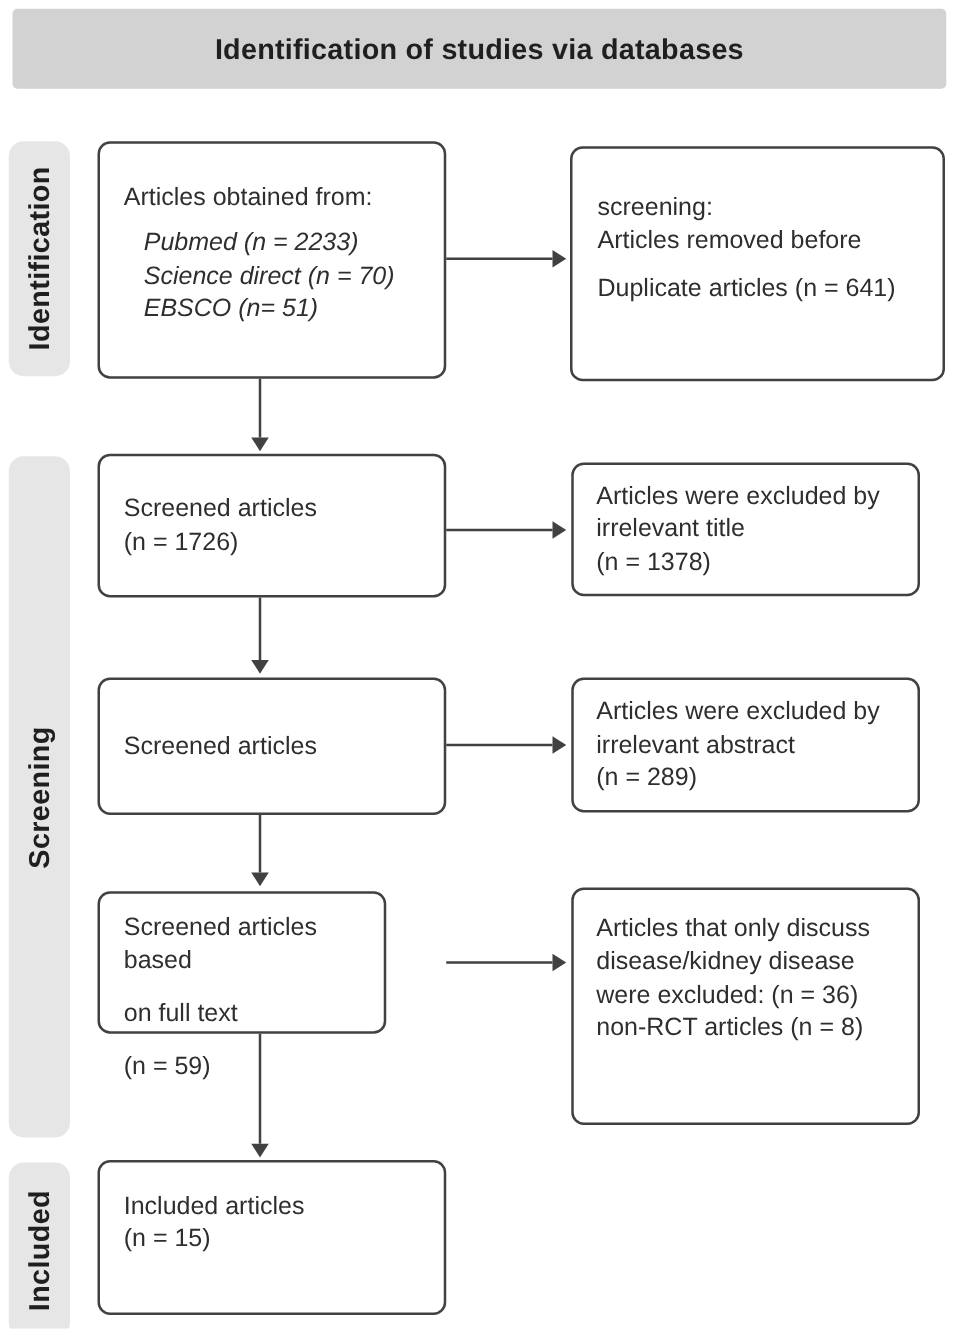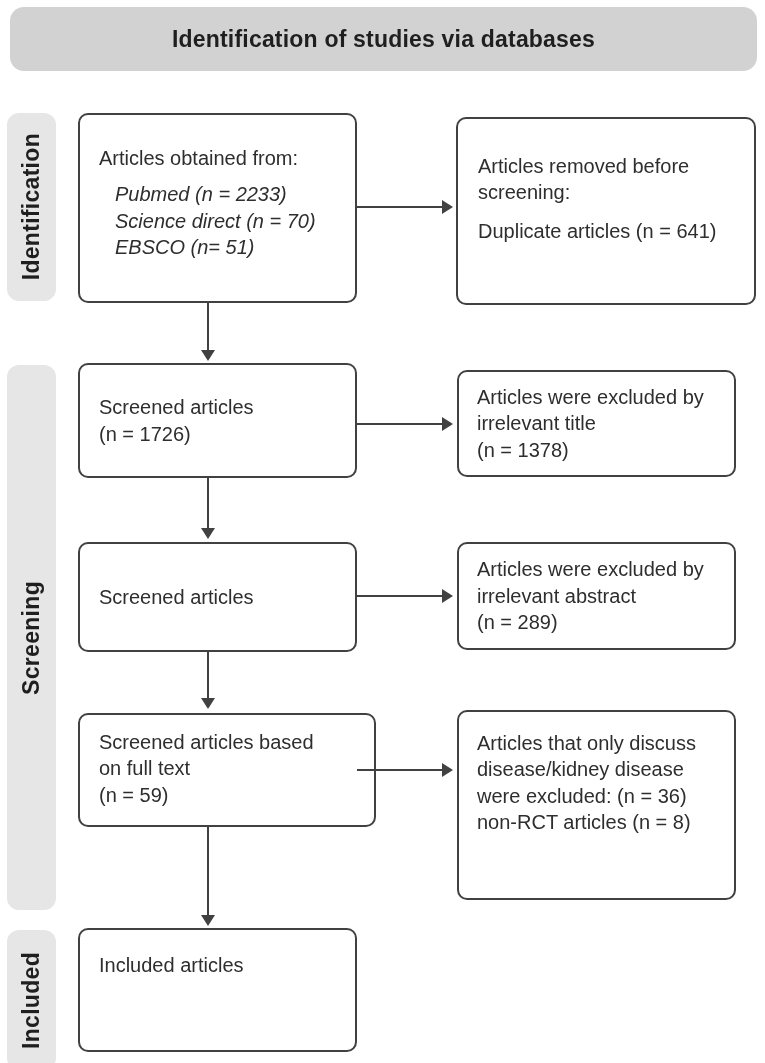--- a/index.html
+++ b/index.html
@@ -8,21 +8,21 @@
     width:765px; height:1063px;
     background:#ffffff;
     overflow:hidden;
     font-family:"Liberation Sans", sans-serif;
     color:#2e2e2e;
   }
 
   
   .banner {
     position:absolute; left:10px; top:7px; width:747px; height:64px;
-    background:#d2d2d2; border-radius:14px;
+    background:#d2d2d2; border-radius:4px;
     display:flex; align-items:center; justify-content:center;
     font-size:23px; font-weight:bold; color:#1f1f1f;
     letter-spacing:0.2px;
   }
 
   
   .stage {
     position:absolute; left:7px; width:49px;
     background:#e6e6e6; border-radius:12px;
     display:flex; align-items:center; justify-content:center;
@@ -51,21 +51,21 @@
 
   #box-removed   { left:456px; top:117px; width:300px; height:188px; padding:34px 16px 0 20px; }
   #box-removed .detail { margin-top:12px; }
 
   #box-screen1   { left:78px;  top:363px; width:279px; height:115px; padding:0 16px 0 19px; justify-content:center; }
   #box-excl1     { left:457px; top:370px; width:279px; height:107px; padding:0 14px 0 18px; justify-content:center; }
 
   #box-screen2   { left:78px;  top:542px; width:279px; height:110px; padding:0 16px 0 19px; justify-content:center; }
   #box-excl2     { left:457px; top:542px; width:279px; height:108px; padding:0 14px 0 18px; justify-content:center; }
 
-  #box-screen3   { left:78px;  top:713px; width:298px; height:114px; padding:14px 16px 0 19px; }
+  #box-screen3   { left:78px;  top:713px; width:231px; height:114px; padding:14px 16px 0 19px;gap:16px; }
   #box-excl3     { left:457px; top:710px; width:279px; height:190px; padding:18px 12px 0 18px; }
 
   #box-included  { left:78px;  top:928px; width:279px; height:124px; padding:22px 16px 0 19px; }
 
   
   .shaft-h { position:absolute; height:2px; background:#414141; }
   .shaft-v { position:absolute; width:2px;  background:#414141; }
   .head-right {
     position:absolute; width:0; height:0;
     border-top:7px solid transparent; border-bottom:7px solid transparent;
@@ -99,22 +99,22 @@
   <div class="box" id="box-sources">
     <div class="line">Articles obtained from:</div>
     <div class="list">
       <div class="line">Pubmed (n = 2233)</div>
       <div class="line">Science direct (n = 70)</div>
       <div class="line">EBSCO (n= 51)</div>
     </div>
   </div>
 
   <div class="box" id="box-removed">
+    <div class="line">screening:</div>
     <div class="line">Articles removed before</div>
-    <div class="line">screening:</div>
     <div class="line detail">Duplicate articles (n = 641)</div>
   </div>
 
   <div class="box" id="box-screen1">
     <div class="line">Screened articles</div>
     <div class="line">(n = 1726)</div>
   </div>
   <div class="box" id="box-excl1">
     <div class="line">Articles were excluded by</div>
     <div class="line">irrelevant title</div>
@@ -137,20 +137,21 @@
   </div>
   <div class="box" id="box-excl3">
     <div class="line">Articles that only discuss</div>
     <div class="line">disease/kidney disease</div>
     <div class="line">were excluded: (n = 36)</div>
     <div class="line">non-RCT articles (n = 8)</div>
   </div>
 
   <div class="box" id="box-included">
     <div class="line">Included articles</div>
+    <div class="line">(n = 15)</div>
   </div>
 
   <div class="shaft-h" style="left:357px; top:206px; width:85px;"></div>
   <div class="head-right" style="left:442px; top:200px;"></div>
 
   <div class="shaft-h" style="left:357px; top:423px; width:85px;"></div>
   <div class="head-right" style="left:442px; top:417px;"></div>
 
   <div class="shaft-h" style="left:357px; top:595px; width:85px;"></div>
   <div class="head-right" style="left:442px; top:589px;"></div>

